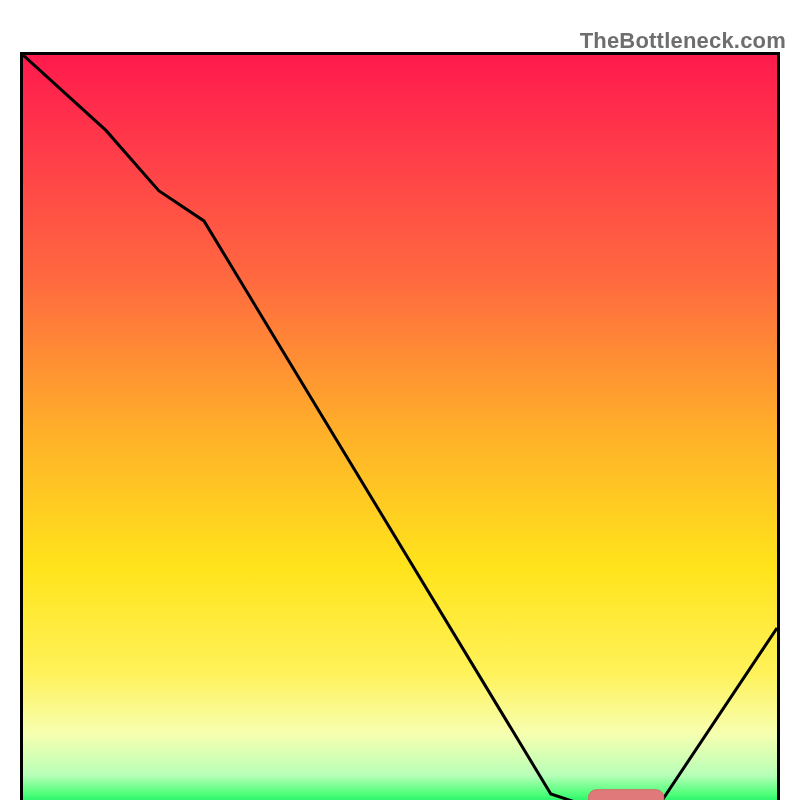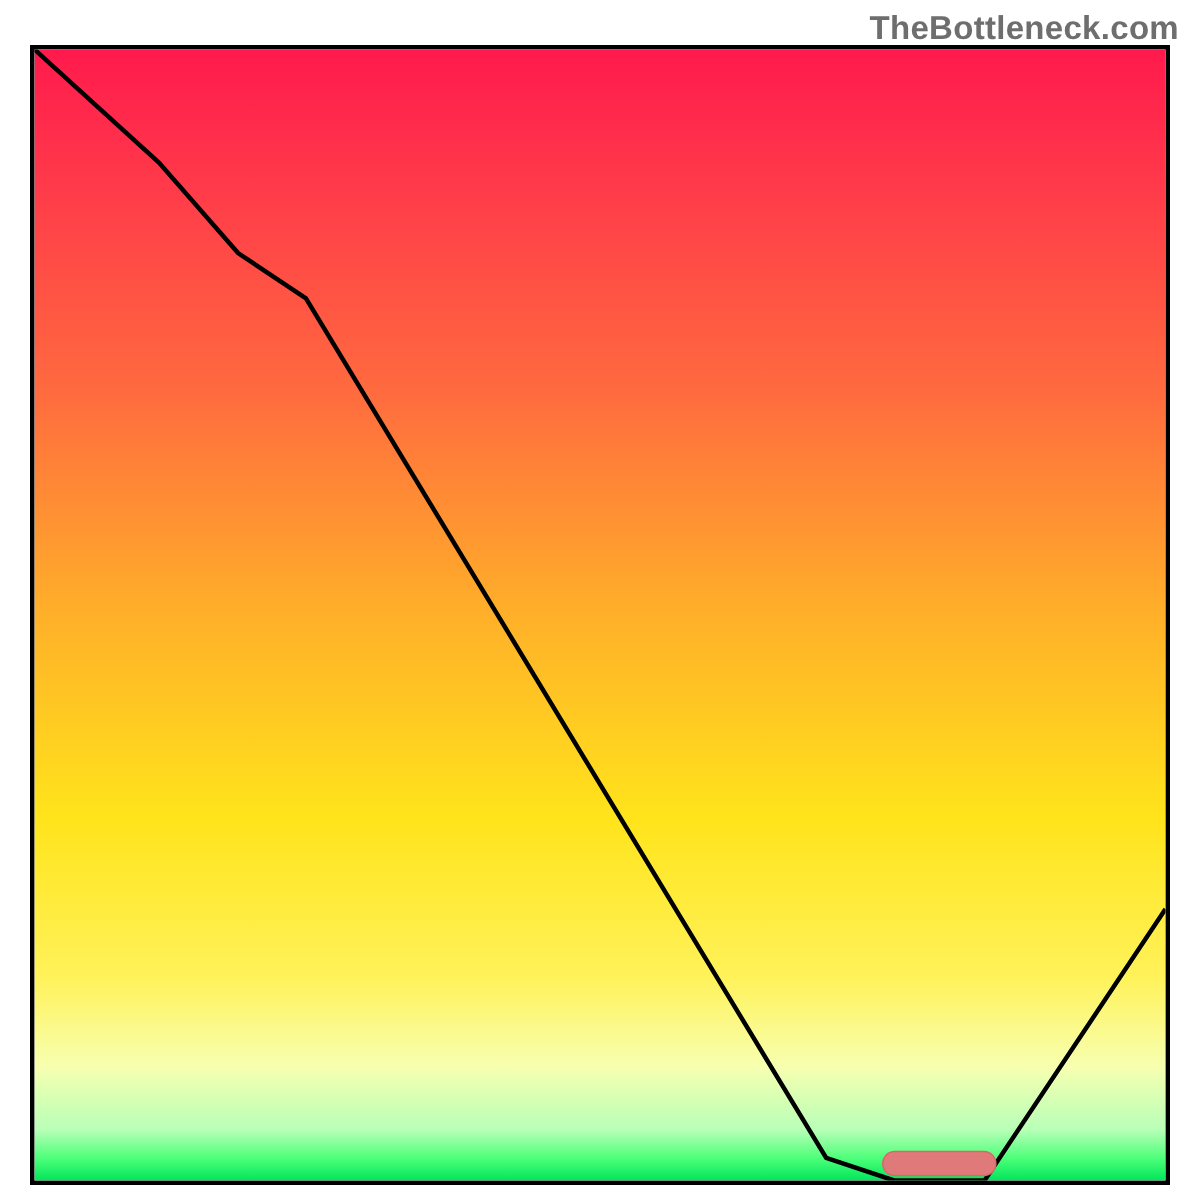--- a/index.html
+++ b/index.html
@@ -8,20 +8,21 @@
     width: 800px;
     height: 800px;
     background: #ffffff;
     font-family: Arial, Helvetica, sans-serif;
     overflow: hidden;
   }
   .container {
     position: relative;
     width: 800px;
     height: 656px;
+    margin-top: 22px;
   }
   .attribution {
     position: absolute;
     top: 6px;
     right: 14px;
     font-size: 22px;
     font-weight: 600;
     color: #6e6e6e;
     letter-spacing: 0.2px;
   }

